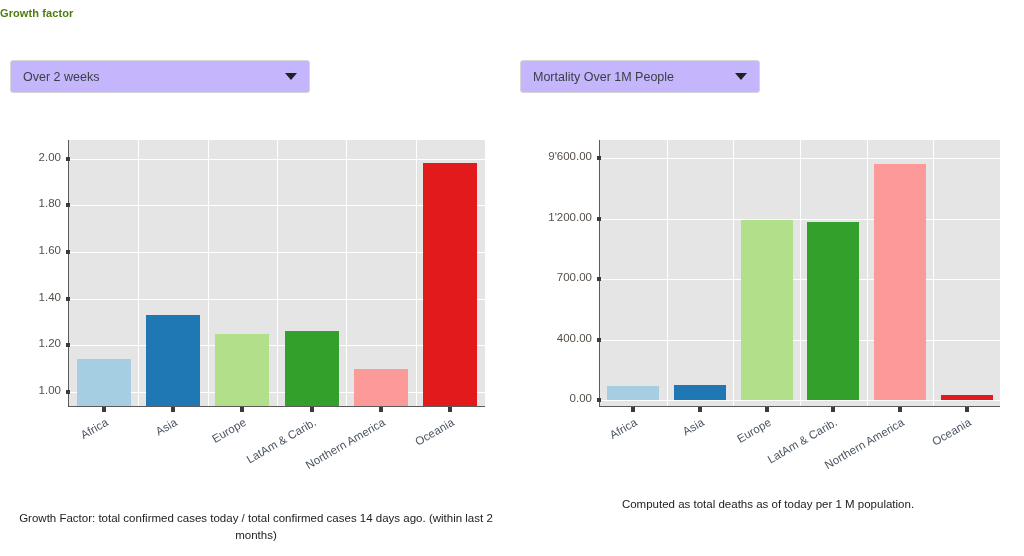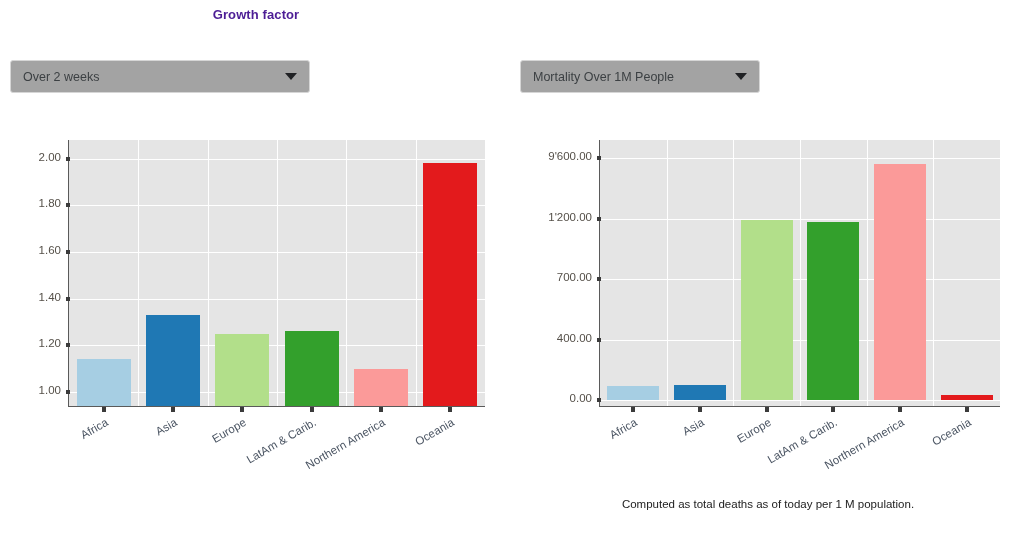--- a/index.html
+++ b/index.html
@@ -11,30 +11,29 @@
     overflow: hidden;
   }
   .app { position: relative; width: 1024px; height: 556px; }
 
   .panel { position: absolute; top: 0; width: 512px; height: 556px; }
   .panel.left  { left: 0; }
   .panel.right { left: 512px; }
 
   .panel-title {
     position: absolute; top: 7px; left: 0; width: 512px;
-    text-align: center;
-    font-size: 13px; font-weight: bold; color: #4c1d95;
+    font-size: 11px; font-weight: bold; color: #4d7c0f;
     letter-spacing: 0.1px;
   }
 
   .select-box {
     position: absolute; top: 60px; left: 10px;
     width: 300px; height: 33px;
     border: 1px solid #d6d6d6; border-radius: 3px;
-    background: #a3a3a3;
+    background: #c4b5fd;
     display: flex; align-items: center;
     padding: 0 10px 0 12px;
     cursor: pointer;
   }
   .panel.right .select-box { left: 8px; width: 240px; }
   .select-value {
     flex: 1 1 auto;
     font-size: 12.5px; color: #3c4043;
     white-space: nowrap; overflow: hidden; text-overflow: ellipsis;
   }
@@ -150,20 +149,21 @@
         <div class="xtick-mark" style="left: 240px; top: 407px;"></div>
         <div class="xtick-label" style="left: 82px; width: 160px; top: 416px;">Europe</div>
         <div class="xtick-mark" style="left: 310px; top: 407px;"></div>
         <div class="xtick-label" style="left: 152px; width: 160px; top: 416px;">LatAm &amp; Carib.</div>
         <div class="xtick-mark" style="left: 379px; top: 407px;"></div>
         <div class="xtick-label" style="left: 221px; width: 160px; top: 416px;">Northern America</div>
         <div class="xtick-mark" style="left: 448px; top: 407px;"></div>
         <div class="xtick-label" style="left: 290px; width: 160px; top: 416px;">Oceania</div>
       </div>
 
+    <div class="caption">Growth Factor: total confirmed cases today / total confirmed cases 14 days ago. (within last 2 months)</div>
   </div>
 
   <div class="panel right">
 
     <div class="select-box">
       <span class="select-value">Mortality Over 1M People</span>
       <span class="caret"></span>
     </div>
 
     <div class="chart" id="chart-1" style="left: 0px; top: 0px; width: 512px; height: 480px;">

